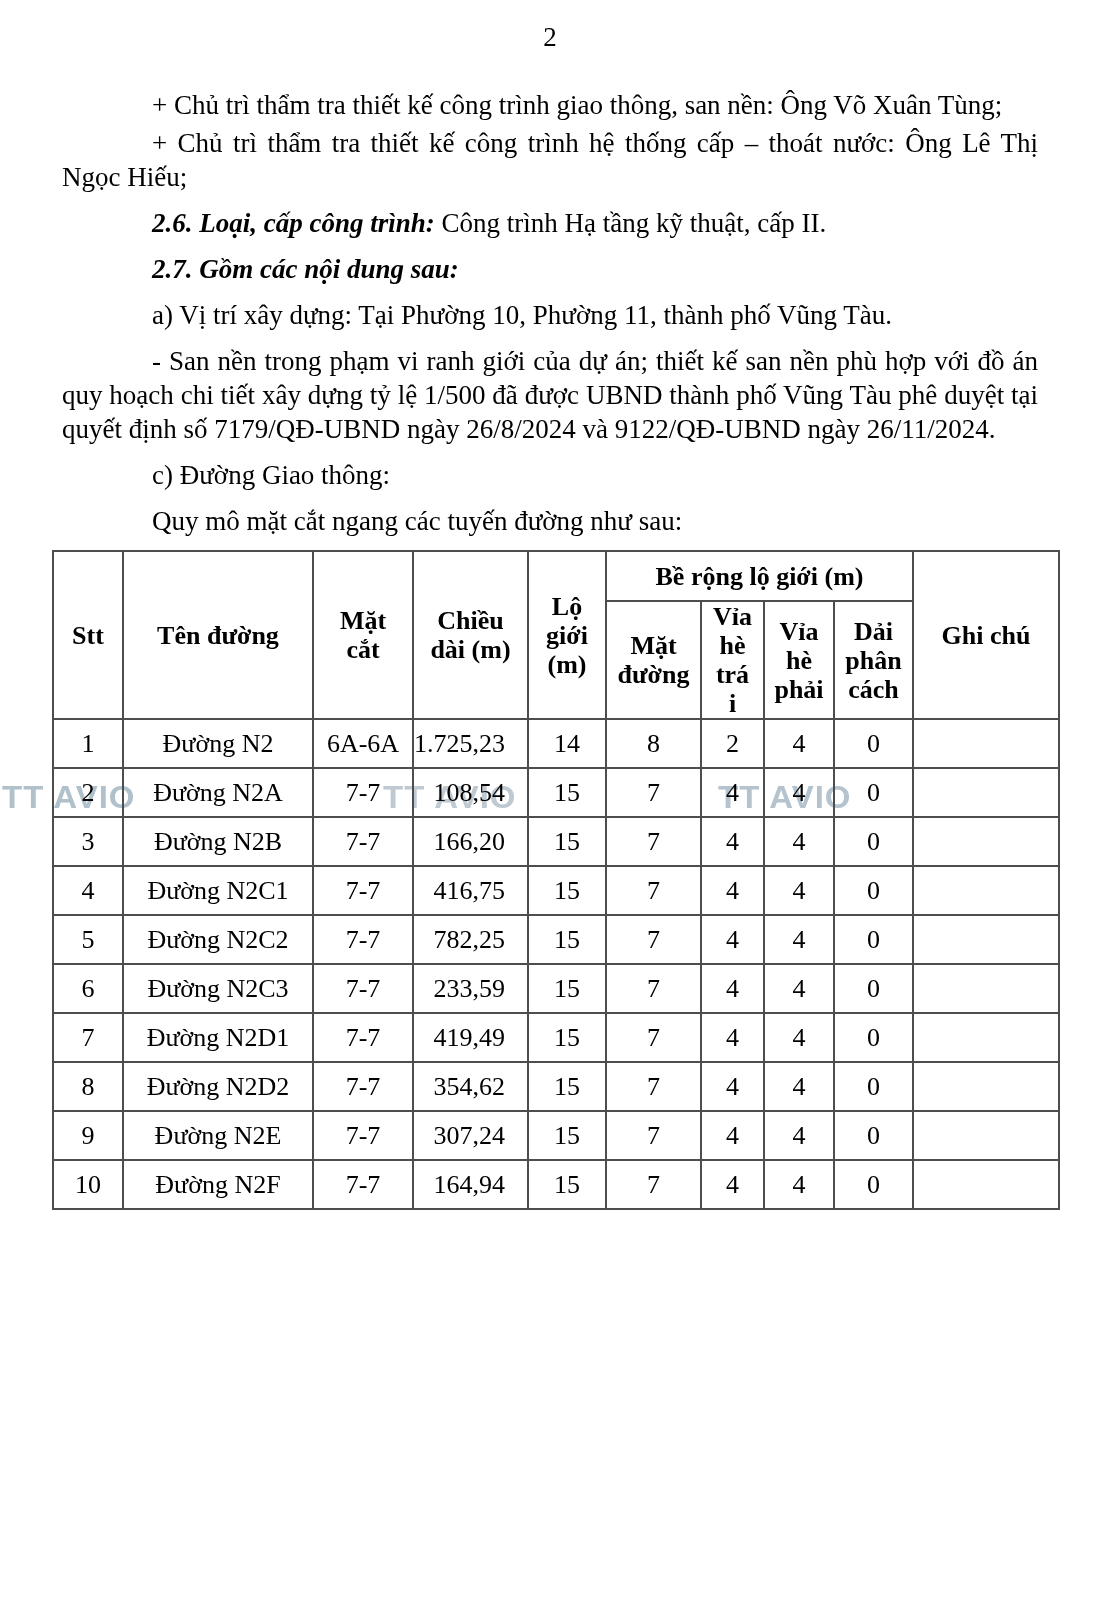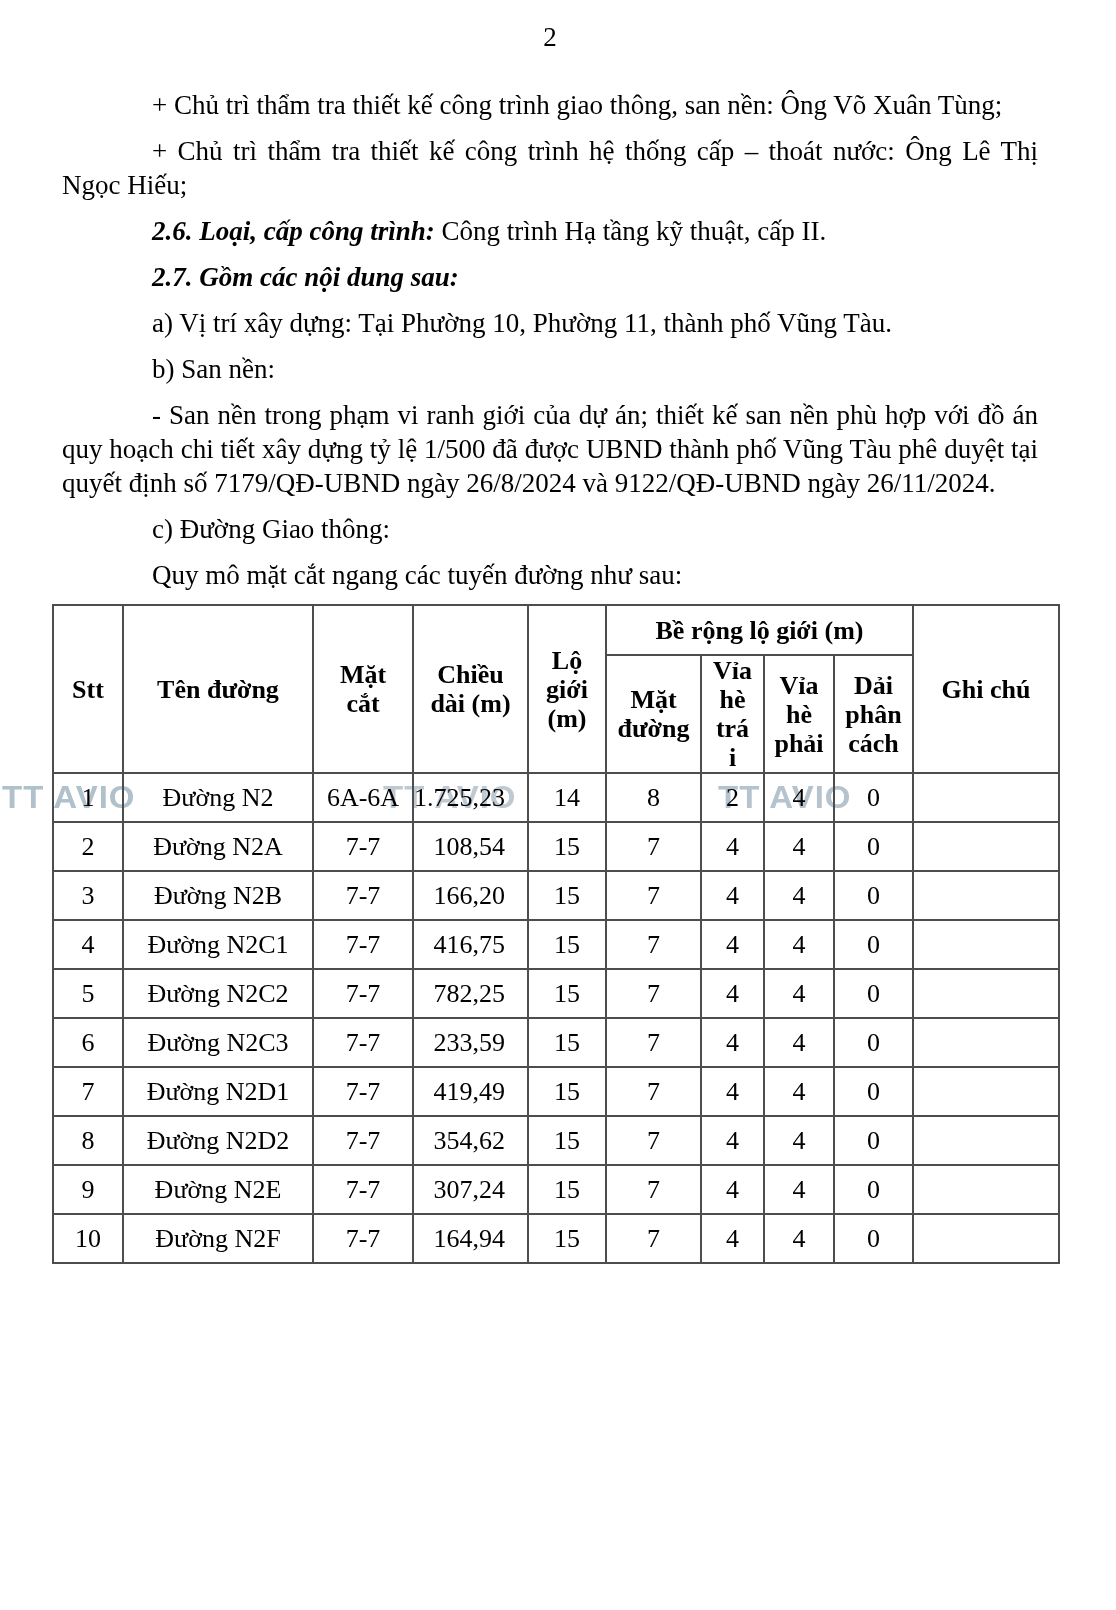--- a/index.html
+++ b/index.html
@@ -36,21 +36,21 @@
     line-height:34px;
     margin:0 0 34px 0;
   }
   p.para{
     margin:0 0 12px 0;
     font-size:27px;
     line-height:34px;
     text-align:justify;
     text-indent:90px;
   }
-  p.p1{margin-bottom:12px;}
+  p.p1{margin-bottom:4px;}
   .bi{font-weight:bold;font-style:italic;}
   table.road-table{
     border-collapse:collapse;
     table-layout:fixed;
     width:1006px;
     margin:2px 0 0 -10px;
     border:2px solid #1f1f1f;
   }
   .road-table th,.road-table td{
     border:2px solid #4d4d4d;
@@ -92,21 +92,20 @@
   <div class="page-number">2</div>
 
   <p class="para p1">+ Chủ trì thẩm tra thiết kế công trình giao thông, san nền: Ông Võ Xuân Tùng;</p>
   <p class="para">+ Chủ trì thẩm tra thiết kế công trình hệ thống cấp – thoát nước: Ông Lê Thị Ngọc Hiếu;</p>
 
   <p class="para"><span class="bi">2.6. Loại, cấp công trình:</span><span> Công trình Hạ tầng kỹ thuật, cấp II.</span></p>
 
   <p class="para"><span class="bi">2.7. Gồm các nội dung sau:</span></p>
 
   <p class="para">a) Vị trí xây dựng: Tại Phường 10, Phường 11, thành phố Vũng Tàu.</p>
-  <p class="para">b) San nền:</p>
   <p class="para">- San nền trong phạm vi ranh giới của dự án; thiết kế san nền phù hợp với đồ án quy hoạch chi tiết xây dựng tỷ lệ 1/500 đã được UBND thành phố Vũng Tàu phê duyệt tại quyết định số 7179/QĐ-UBND ngày 26/8/2024 và 9122/QĐ-UBND ngày 26/11/2024.</p>
   <p class="para">c) Đường Giao thông:</p>
   <p class="para">Quy mô mặt cắt ngang các tuyến đường như sau:</p>
 
   <table class="road-table">
     <colgroup>
       <col style="width:70px">
         <col style="width:190px">
         <col style="width:100px">
       <col style="width:115px">

